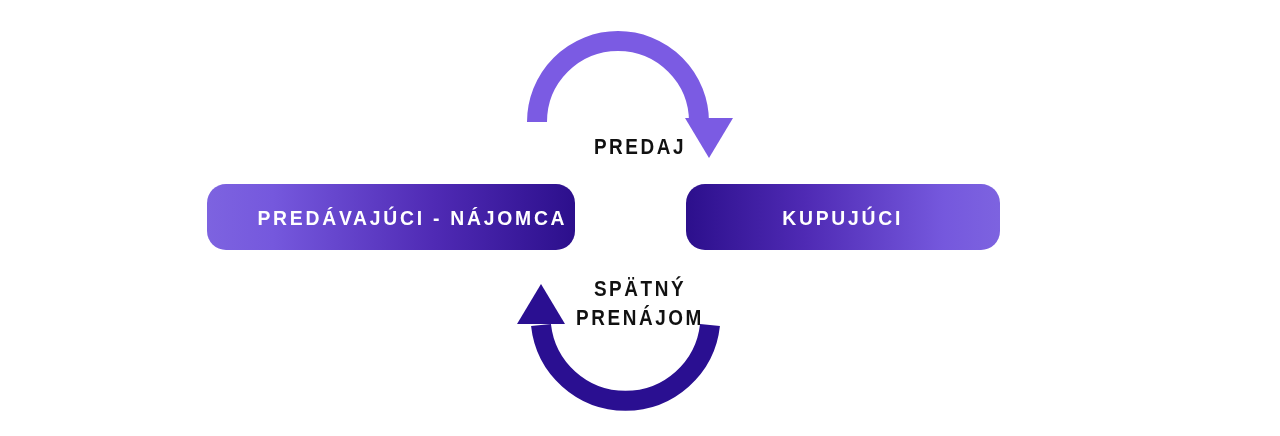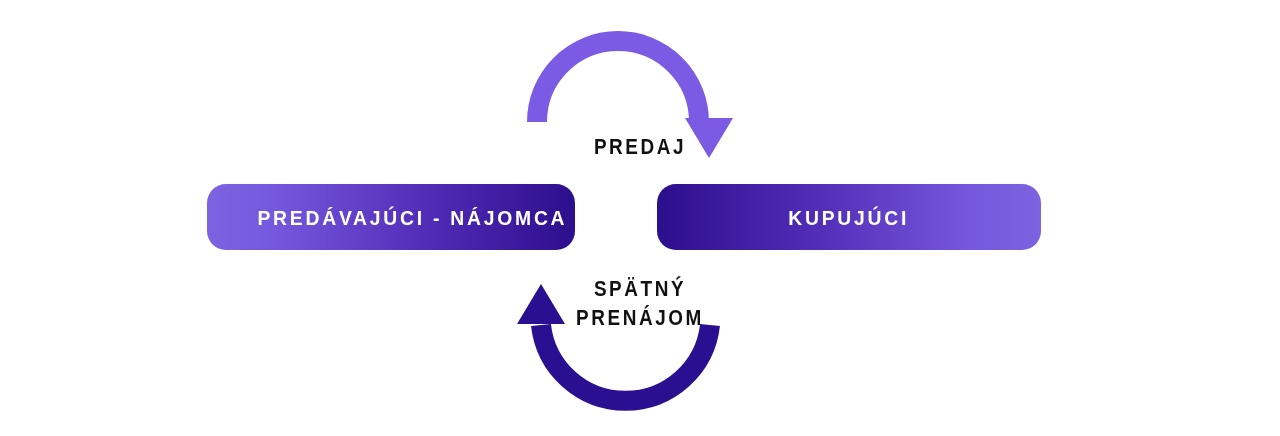--- a/index.html
+++ b/index.html
@@ -43,23 +43,23 @@
   }
 
   #seller-box {
     left: 207px;
     top: 184px;
     width: 368px;
     background: linear-gradient(90deg, #7d63e0 0%, #7558dd 18%, #4f2ab4 62%, #2c0f8c 100%);
     padding-left: 42px;
   }
   #buyer-box {
-    left: 657px;
+    left: 686px;
     top: 184px;
-    width: 384px;
+    width: 314px;
     background: linear-gradient(90deg, #2c0f8c 0%, #4f2ab4 38%, #7558dd 82%, #7d63e0 100%);
   }
 
   
   .arrow-svg {
     position: absolute;
     left: 0;
     top: 0;
     width: 1280px;
     height: 436px;

